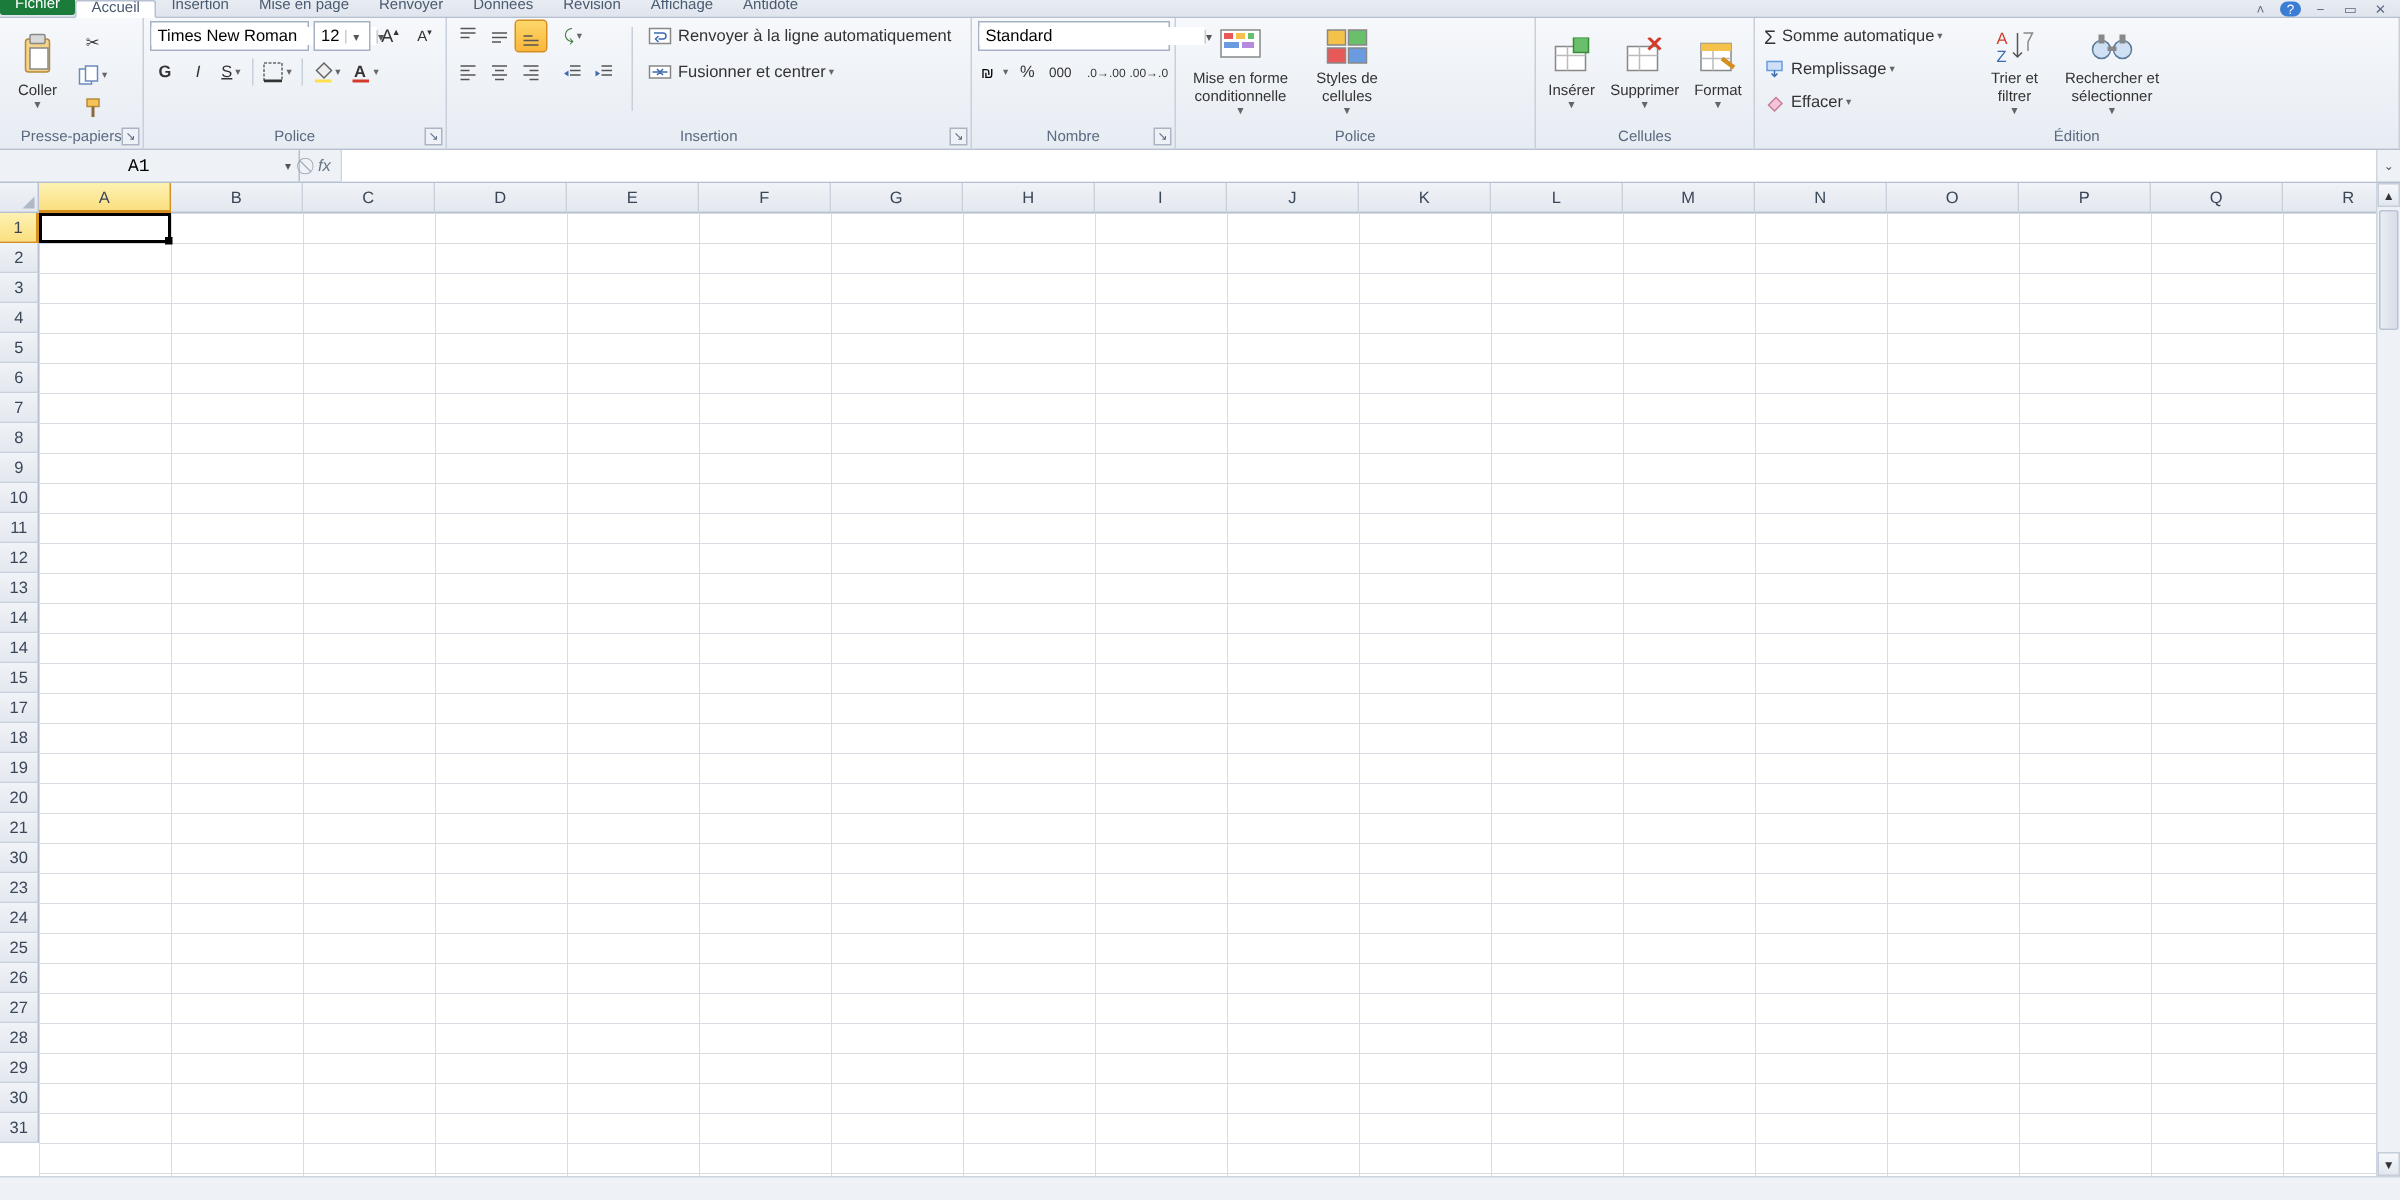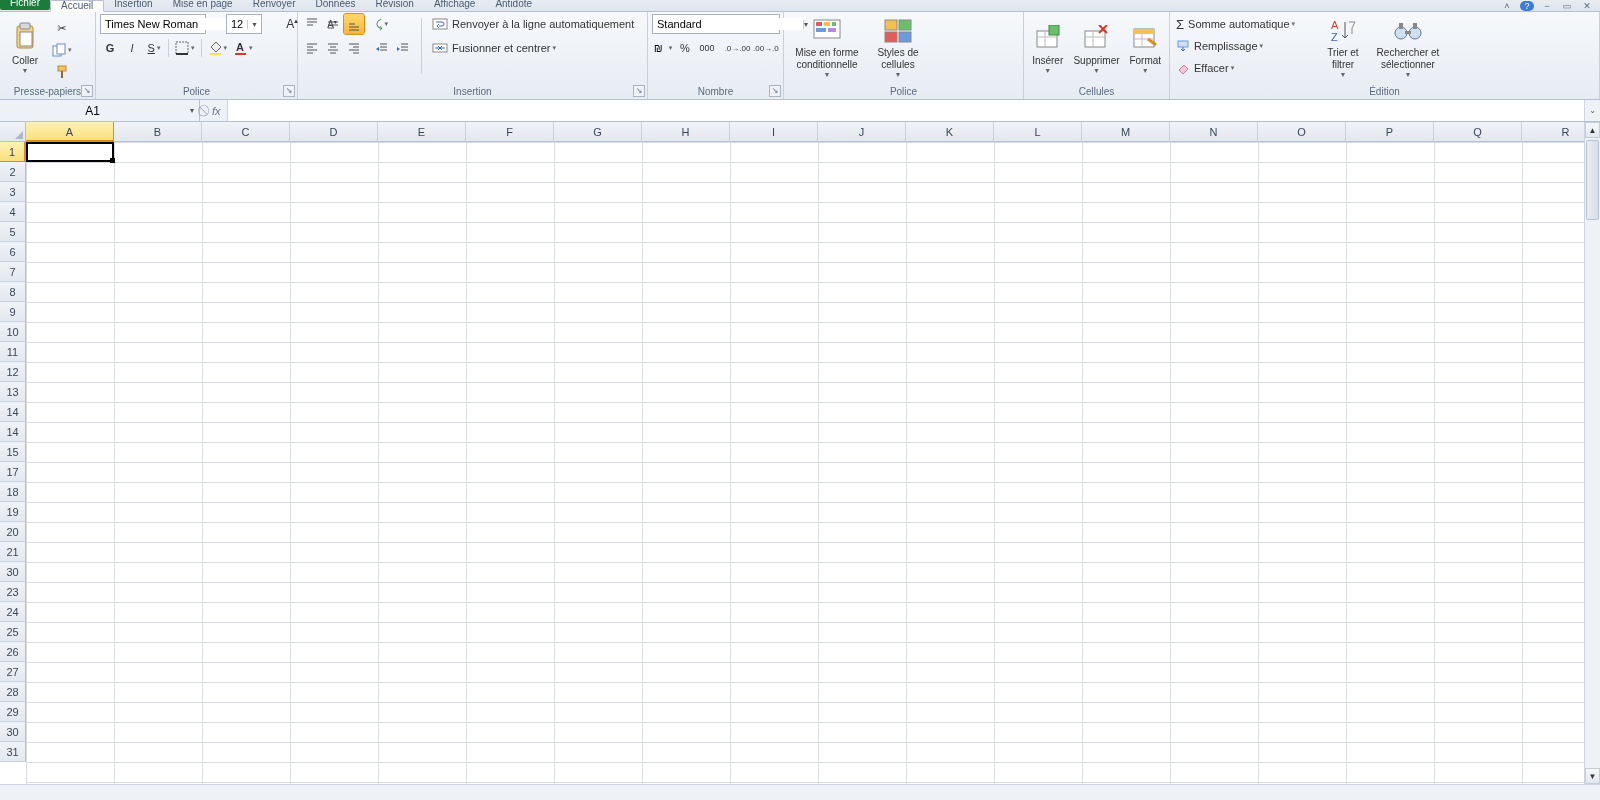--- a/index.html
+++ b/index.html
@@ -31,21 +31,21 @@
 
 .combo { display: flex; align-items: center; background: #fff; border: 1px solid #a6b2c4; height: 20px; }
 .combo input { border: none; outline: none; font-size: 11px; padding: 0 4px; }
 .combo .drop { width: 14px; text-align: center; font-size: 8px; color: #555; cursor: pointer; border-left: 1px solid #ccc; }
 
 .sep { width: 1px; height: 56px; background: #c8d0dc; margin: 4px 2px; }
 
 
 .formula-row { display: flex; align-items: center; height: 22px; border-bottom: 1px solid #b6c0d0; background: #eef2f7; }
 .name-box { display: flex; align-items: center; width: 200px; border-right: 1px solid #b6c0d0; height: 100%; }
-.name-box input { flex: 1; text-align: center; border: none; background: transparent; font-size: 12px; outline: none; }
+.name-box input { flex: 1; text-align: center; border: none; background: transparent; font-size: 12px; outline: none; font-family: Liberation Mono, monospace; }
 .name-box .drop { width: 14px; font-size: 8px; text-align: center; color: #555; cursor: pointer; }
 .fx-area { display: flex; align-items: center; flex: 1; height: 100%; }
 .fx-btn-group { display: flex; align-items: center; padding: 0 6px; gap: 4px; color: #9aa4b4; }
 .fx-label { font-style: italic; font-size: 11px; color: #6a7688; padding-right: 6px; }
 .formula-input { flex: 1; border: none; outline: none; background: #fff; height: 100%; padding: 0 6px; font-size: 12px; border-left: 1px solid #cdd5e0; }
 .formula-expand { width: 16px; text-align: center; font-size: 8px; color: #555; cursor: pointer; border-left: 1px solid #cdd5e0; height: 100%; display: flex; align-items: center; justify-content: center; }
 
 
 .grid-wrap { position: relative; flex: 1; height: calc(800px - 12px - 88px - 22px); display: flex; }
 .corner { position: absolute; left: 0; top: 0; width: 26px; height: 20px; background: linear-gradient(#f0f3f7, #e3e8ef); border-right: 1px solid #b6c0d0; border-bottom: 1px solid #b6c0d0; z-index: 3; cursor: pointer; }
@@ -137,21 +137,21 @@
             </span>
           </div>
       </div>
     </div>
     <div class="group-label">Presse-papiers</div>
     <div class="dialog-launcher">↘</div>
   </div>
 
   <div class="group" style="width:202px">
     <div class="group-body" style="flex-direction:column;gap:4px;align-items:stretch">
-      <div style="display:flex;gap:20px;align-items:flex-start">
+      <div style="display:flex;gap:3px;align-items:flex-start">
         <div class="combo" style="width:106px">
           <input value="Times New Roman" style="">
           <span class="drop">▾</span>
         </div>
         <div class="combo" style="width:38px">
           <input style="width: 20px;" value="12">
           <span class="drop">▾</span>
         </div>
         <div class="small-btn">
             <span style="font-size:12px">A<sup style="font-size:7px">▴</sup></span>

